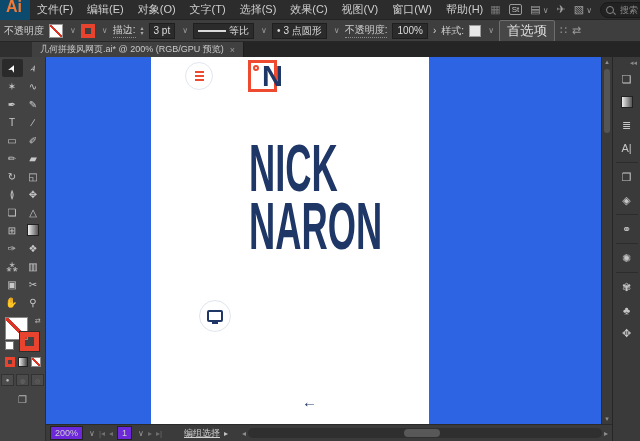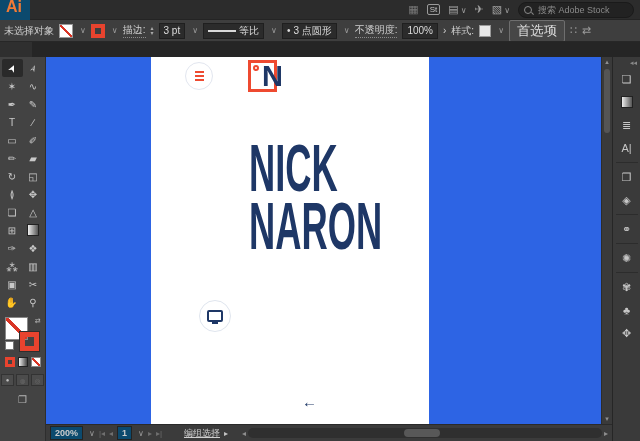--- a/index.html
+++ b/index.html
@@ -122,52 +122,63 @@
         display:flex;flex-direction:column;align-items:center;padding-top:2px;gap:1px;}
   .dock-head{color:#8a8a8a;font-size:7px;align-self:flex-end;padding-right:3px;}
   .dockbtn{width:24px;height:22px;display:flex;align-items:center;justify-content:center;color:#c6c6c6;
            font-size:11px;border-radius:2px;}
   .dock-sep{width:22px;height:1px;background:#2c2c2c;margin:2px 0;}
 
   
   .centercol{flex:1;display:flex;flex-direction:column;min-width:0;}
   .statusbar{height:17px;background:#3b3b3b;border-top:1px solid #2a2a2a;box-sizing:border-box;
              display:flex;align-items:center;color:#b9b9b9;font-size:9px;gap:4px;padding:0 4px;flex:0 0 auto;}
-  .sb-box{background:#0c4a6e;border:1px solid #232323;height:12px;display:flex;align-items:center;
-          padding:0 4px;color:#ccc;font-weight:bold;}
+  .sb-box{background:#6d28d9;border:1px solid #232323;height:12px;display:flex;align-items:center;
+          padding:0 4px;color:#ccc;}
   .sb-dim{color:#6f6f6f;font-size:8px;}
   .sb-arrow{font-size:8px;color:#c5c5c5;}
   .toolstatus{margin-left:18px;color:#cfcfcf;text-decoration:underline;}
   .hscroll{flex:1;display:flex;align-items:center;margin-left:10px;gap:2px;color:#8e8e8e;font-size:8px;}
   .htrack{flex:1;height:10px;background:#2f2f2f;border-radius:5px;position:relative;}
   .hthumb{position:absolute;left:44%;top:1px;width:36px;height:8px;background:#585858;border-radius:4px;}
 </style>
 </head>
 <body>
 
 <div class="app">
 
   <div class="menubar">
     <span class="ai-logo">Ai</span>
+    <nav class="menus" id="menus">
+        <span>文件(F)</span>
+        <span>编辑(E)</span>
+        <span>对象(O)</span>
+        <span>文字(T)</span>
+        <span>选择(S)</span>
+        <span>效果(C)</span>
+        <span>视图(V)</span>
+        <span>窗口(W)</span>
+        <span>帮助(H)</span>
+      </nav>
     <div class="tb-right">
       <span class="tb-ic dim">▦</span>
       <span class="st-badge">St</span>
       <span class="tb-ic"><span>▤</span><span class="chev">∨</span></span>
       <span class="tb-ic">✈</span>
       <span class="tb-ic"><span>▧</span><span class="chev">∨</span></span>
       <span class="searchbox">
         <span class="mag"></span>
         <input placeholder="搜索 Adobe Stock" style="">
       </span>
 
     </div>
   </div>
 
   <div class="controlbar">
-    <span>未选择对象</span>
+    <span>不透明度</span>
     <span class="sw sw-none"></span>
     <span class="chev">∨</span>
     <span class="sw sw-stroke"></span>
     <span class="chev">∨</span>
     <span class="dotted">描边:</span>
     <span class="stepper">
         <span>▴</span>
         <span>▾</span>
       </span>
     <span class="inbox">
@@ -193,20 +204,24 @@
     <span class="sw sw-style"></span>
     <span class="chev">∨</span>
     <button class="cbtn">首选项</button>
     <span class="ci">∷</span>
     <span class="ci">⇄</span>
 
   </div>
 
   <div class="tabbar">
     <div class="tabspacer"></div>
+    <div class="doctab">
+      <span>几何拼接风网页.ai* @ 200% (RGB/GPU 预览)</span>
+      <span class="x">×</span>
+    </div>
   </div>
 
   <div class="mainrow">
 
     <div class="toolbar">
       <div class="tools" id="tools">
           <div class="tool active">
             <span class="rot">➤</span>
           </div>
           <div class="tool">

